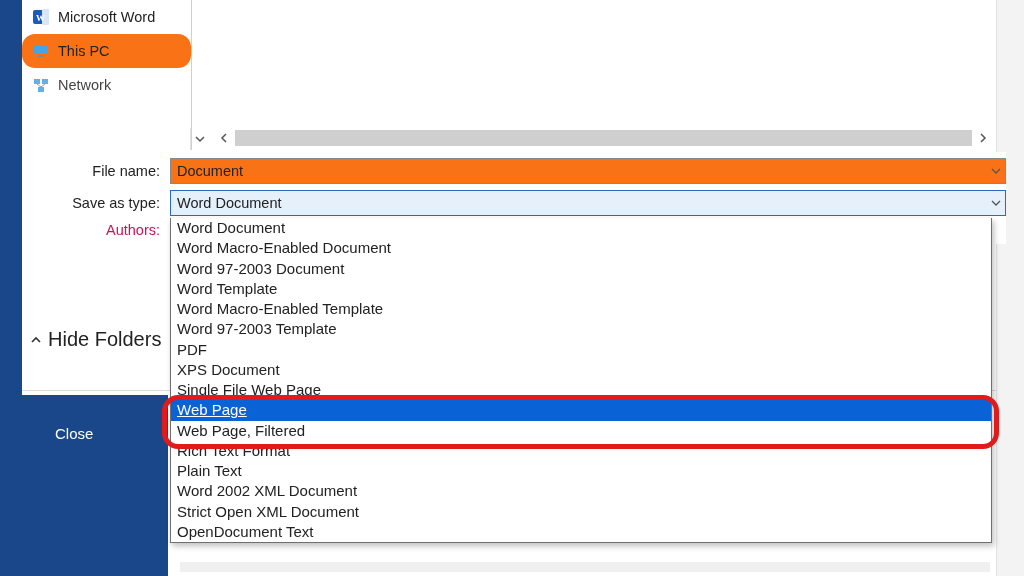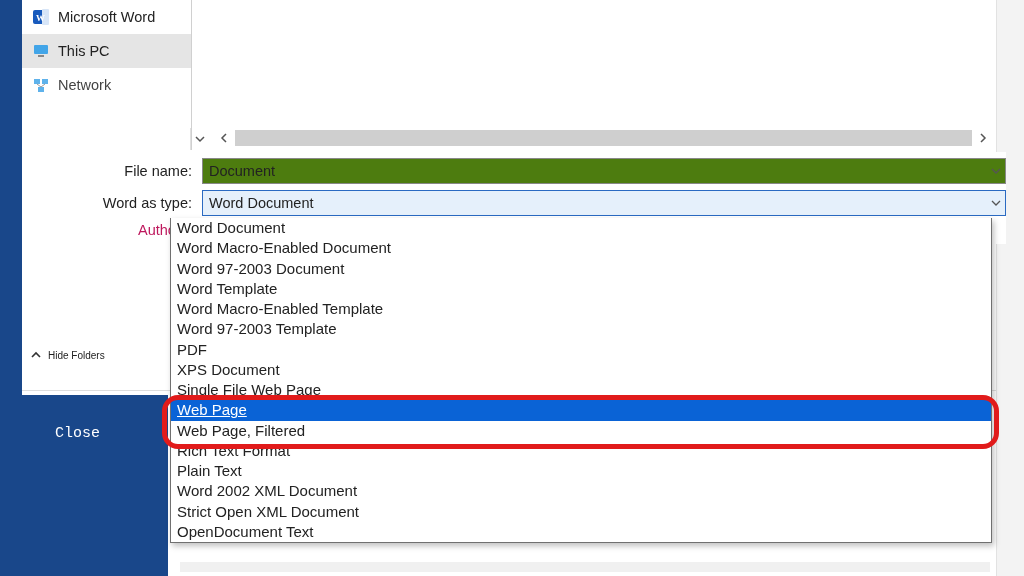--- a/index.html
+++ b/index.html
@@ -9,21 +9,21 @@
   .blue-strip { position: absolute; left: 0; top: 0; width: 22px; height: 576px; background: #19478a; }
 
   .sidebar {
     position: absolute; left: 22px; top: 0; width: 170px; height: 150px;
     background: #fff; border-right: 1px solid #d0d0d0;
   }
   .nav-item {
     display: flex; align-items: center; gap: 8px;
     padding: 8px 10px; cursor: default; font-size: 14.5px;
   }
-  .nav-item.selected { background: #e5e5e5; }
+  .nav-item.selected { background: #f97316; border-radius: 13px; }
   .icon-box { width: 18px; height: 18px; display: flex; align-items: center; justify-content: center; }
 
   .chevron-down-box {
     position: absolute; left: 190px; top: 128px; width: 18px; height: 22px;
     display: flex; align-items: center; justify-content: center;
     border-left: 1px solid #e0e0e0;
   }
 
   .content-area {
     position: absolute; left: 208px; top: 0; right: 28px; height: 128px;
@@ -35,45 +35,44 @@
   .hscroll {
     position: absolute; left: 215px; right: 32px; top: 128px; height: 20px;
     display: flex; align-items: center;
   }
   .hscroll .arrow { width: 18px; height: 18px; display:flex;align-items:center;justify-content:center;}
   .hscroll .track { flex: 1; height: 16px; background: #cfcfcf; margin: 0 2px;}
 
   .form-area {
     position: absolute; left: 22px; right: 18px; top: 152px;
     background: #fff;
-    padding-left: 32px;
   }
   .form-row {
     display: flex; align-items: center; margin: 6px 0;
   }
   .form-label {
     width: 148px; text-align: right; padding-right: 10px; font-size: 14.5px;
   }
   .form-label.muted { color: #be185d; }
   .text-input, .combo {
     flex: 1; height: 26px; border: 1px solid #888; padding: 2px 6px;
-    font-size: 14.5px; background: #4d7c0f; display: flex; align-items: center; position: relative;
+    font-size: 14.5px; background: #f97316; display: flex; align-items: center; position: relative;
   }
   .combo.selected-combo { background: #e5f0fb; border-color: #2a6ac2; }
   .combo .caret, .text-input .caret {
     position: absolute; right: 4px; top: 50%; transform: translateY(-50%);
   }
 
   .hide-folders {
-    position: absolute; left: 30px; top: 349px; font-size: 10px;
+    position: absolute; left: 30px; top: 328px; font-size: 20px;
     display: flex; align-items: center; gap: 6px;
   }
 
   .close-link {
-    position: absolute; left: 55px; top: 425px; color: #fff; font-size: 15px; font-family: Liberation Mono, monospace;
+    position: absolute; left: 55px; top: 425px; color: #fff; font-size: 15px;
   }
   .blue-backstage {
     position: absolute; left: 0px; top: 395px; width: 168px; height: 181px;
     background: #19478a;
   }
 
   .dialog-footer-line {
     position: absolute; left: 22px; right: 28px; top: 390px; height: 1px; background: #ddd;
   }
 
@@ -167,21 +166,21 @@
     <div class="text-input">
       <span>Document</span>
       <span class="caret">
           <svg width="10" height="10" viewBox="0 0 10 10">
             <path d="M1 3 L5 7 L9 3" stroke="#555" fill="none" stroke-width="1.3"></path>
           </svg>
         </span>
     </div>
   </div>
   <div class="form-row">
-    <div class="form-label">Word as type:</div>
+    <div class="form-label">Save as type:</div>
     <div class="combo selected-combo">
       <span>Word Document</span>
       <span class="caret">
           <svg width="10" height="10" viewBox="0 0 10 10">
             <path d="M1 3 L5 7 L9 3" stroke="#555" fill="none" stroke-width="1.3"></path>
           </svg>
         </span>
     </div>
   </div>
   <div class="form-row">

